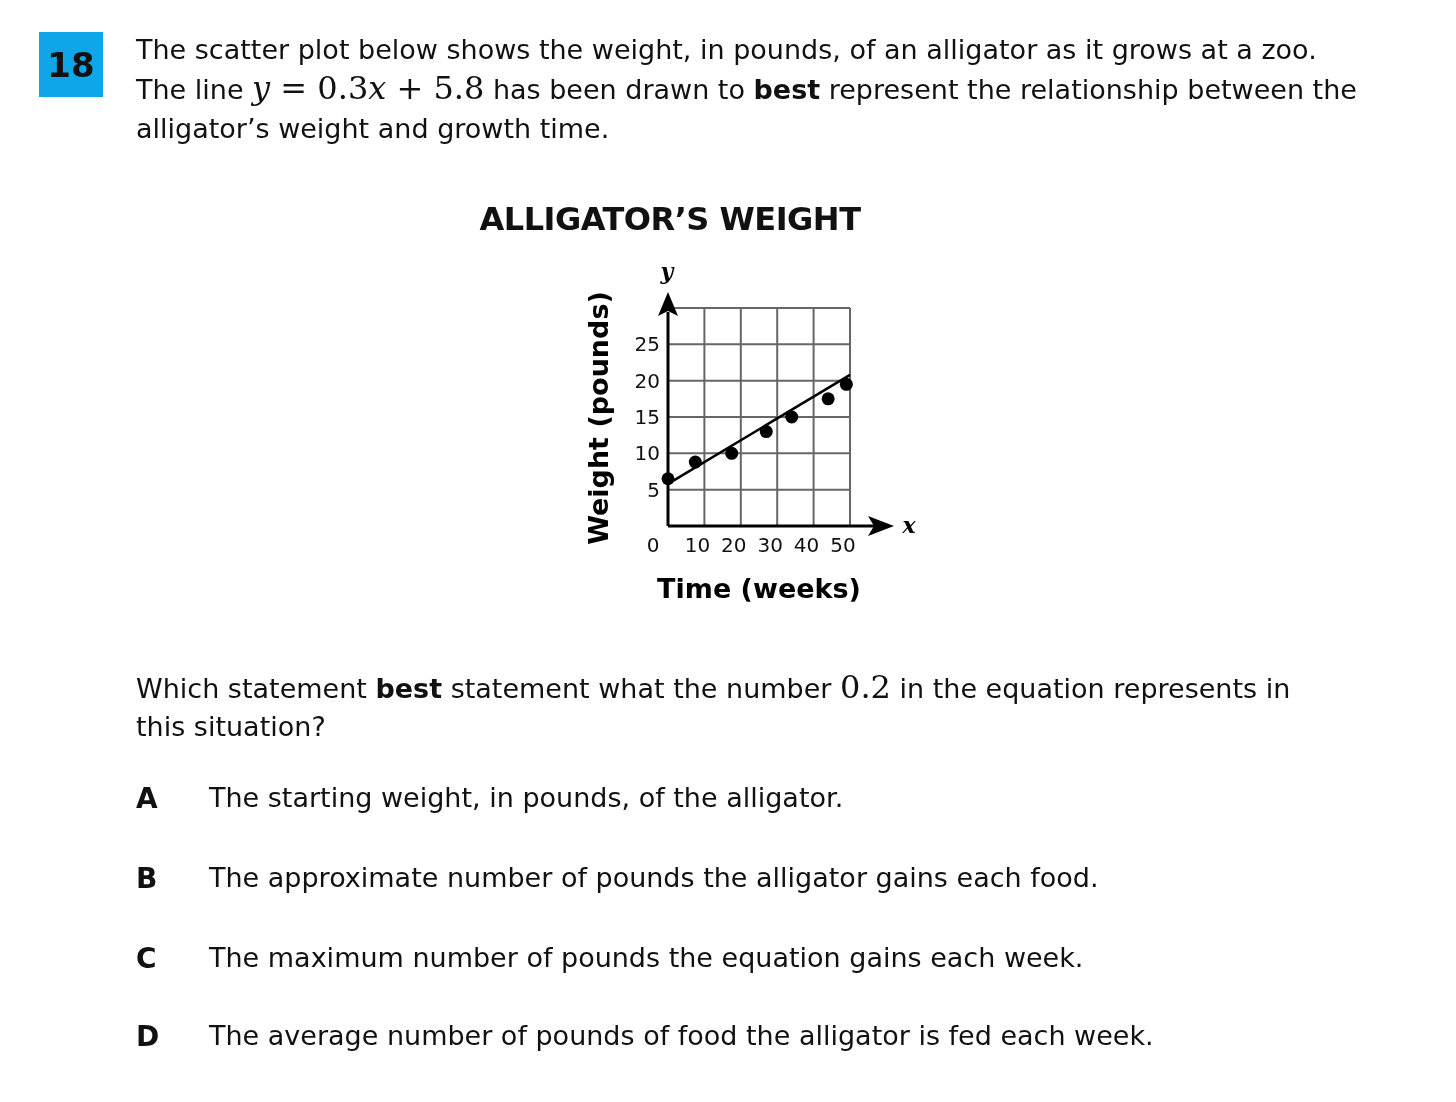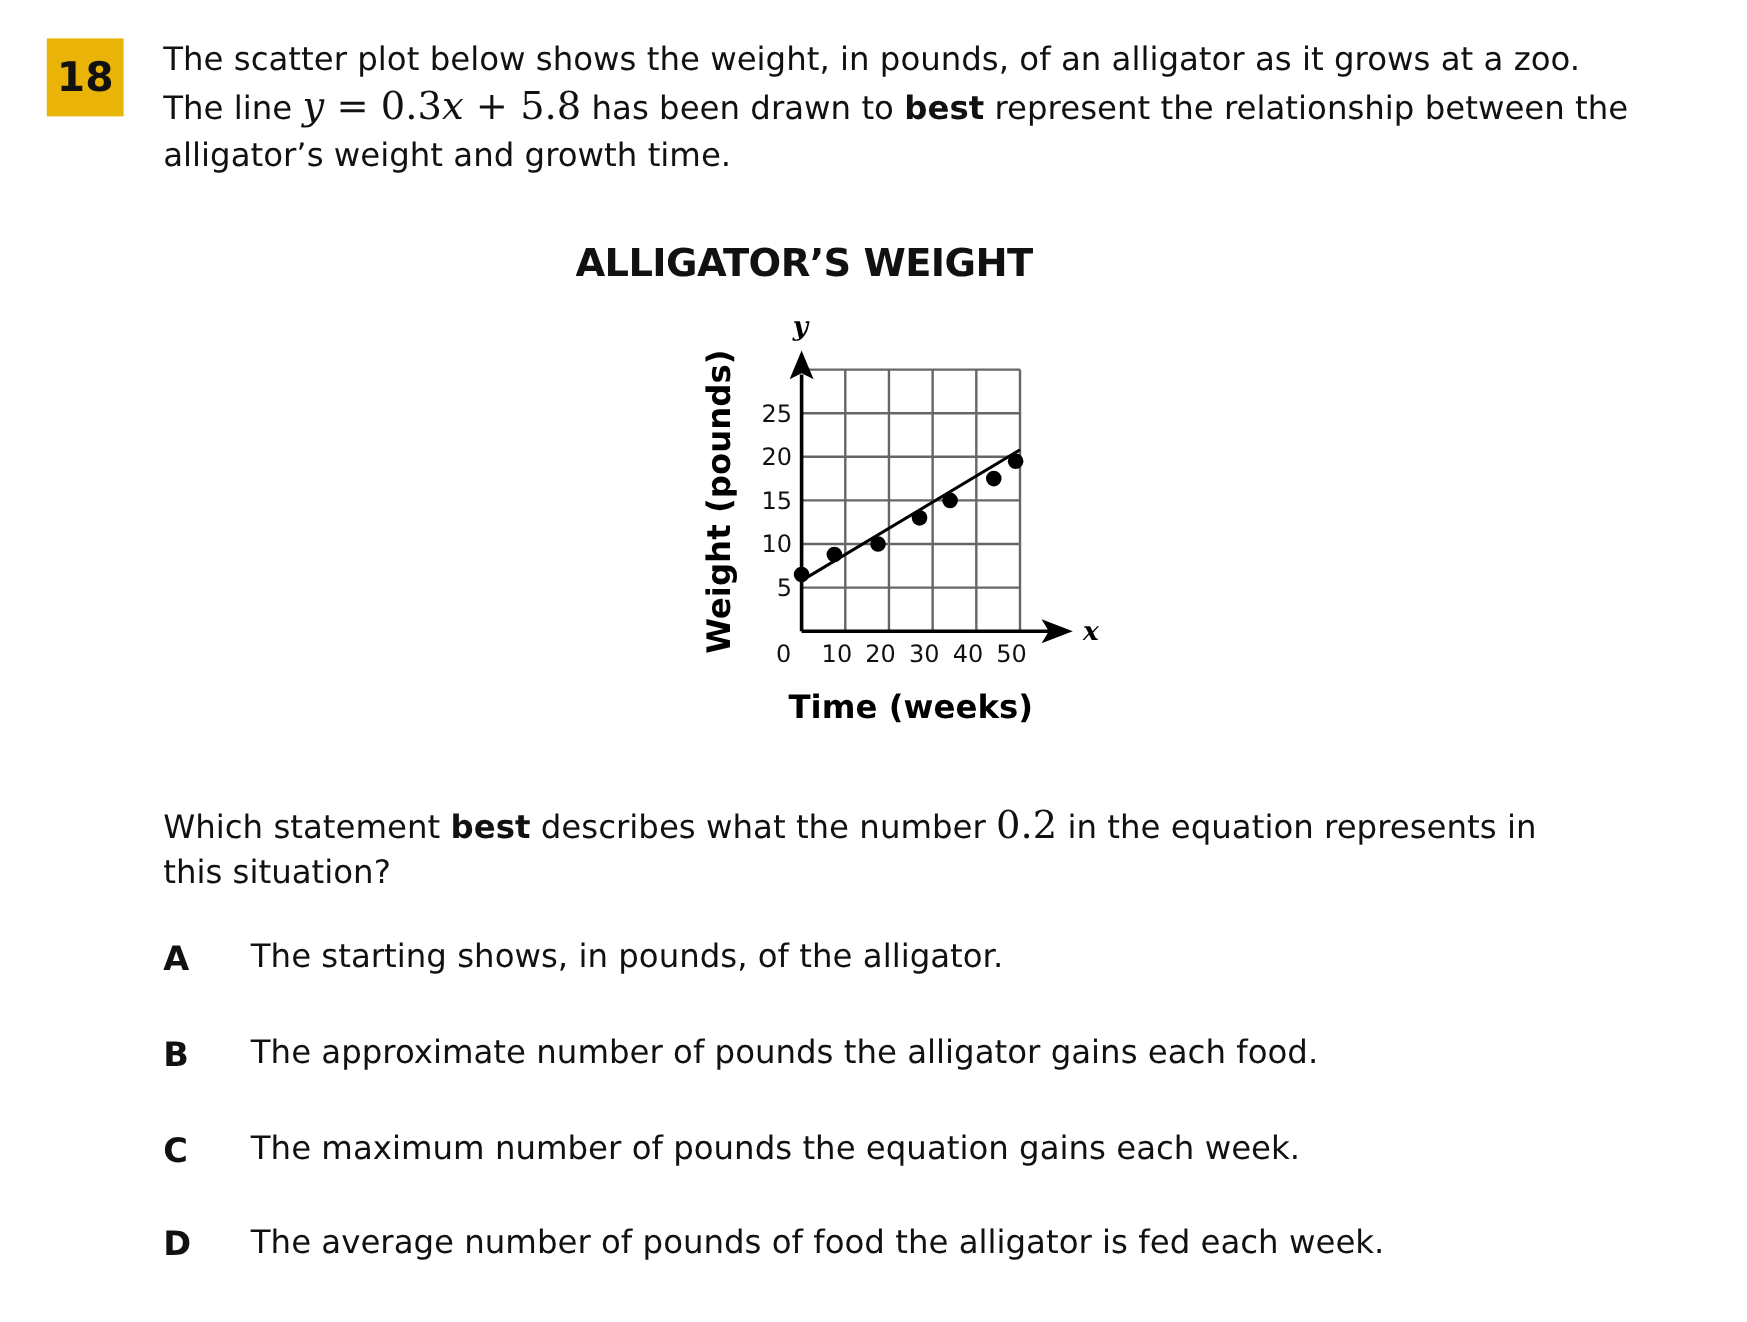--- a/index.html
+++ b/index.html
@@ -1,19 +1,19 @@
 <!DOCTYPE html>
 <html><head>
 <meta charset="utf-8">
 <style>
   html, body { margin: 0; padding: 0; background: #ffffff; }
   body { width: 1456px; height: 1102px; position: relative; overflow: hidden;
          font-family: "DejaVu Sans", sans-serif; color: #111; }
   .qnum { position: absolute; left: 39px; top: 32px; width: 64px; height: 65px;
-          background: #eab308; font-weight: bold; font-size: 34px;
+          background: #0ea5e9; font-weight: bold; font-size: 34px;
           display: flex; align-items: center; justify-content: center; color: #111; }
   .stem { position: absolute; left: 136px; top: 30px; width: 1260px;
           font-size: 27px; line-height: 39px; }
   .math { font-family: "DejaVu Serif", serif; font-size: 32px; }
   .math i { font-style: italic; }
   b { font-weight: bold; }
   .chart-title { position: absolute; left: 0; width: 1278px; top: 200px; text-align: center;
                  font-size: 32px; font-weight: bold; padding-left: 62px; box-sizing: border-box; letter-spacing: -0.5px; }
   svg.plot { position: absolute; left: 560px; top: 250px; }
   .prompt { position: absolute; left: 136px; top: 668px; width: 1180px; font-size: 27px; line-height: 38px; }
@@ -78,26 +78,26 @@
       <circle cx="695.3" cy="462.05333333333334" r="6.5"></circle>
       <circle cx="731.7" cy="453.3333333333333" r="6.5"></circle>
       <circle cx="766.28" cy="431.5333333333333" r="6.5"></circle>
       <circle cx="791.76" cy="417" r="6.5"></circle>
       <circle cx="828.16" cy="398.8333333333333" r="6.5"></circle>
       <circle cx="846.36" cy="384.3" r="6.5"></circle>
     </g>
 </svg>
 
 <div class="prompt">
-  <span>Which statement </span><b>best</b><span> describes what the number </span><span class="math">0.2</span><span> in the equation represents in this situation?</span>
+  <span>Which statement </span><b>best</b><span> statement what the number </span><span class="math">0.2</span><span> in the equation represents in this situation?</span>
 </div>
 
 <div class="option" style="top:782px">
   <span class="letter">A</span>
-  <span class="text">The starting shows, in pounds, of the alligator.</span>
+  <span class="text">The starting weight, in pounds, of the alligator.</span>
 </div>
 <div class="option" style="top:862px">
   <span class="letter">B</span>
   <span class="text">The approximate number of pounds the alligator gains each food.</span>
 </div>
 <div class="option" style="top:942px">
   <span class="letter">C</span>
   <span class="text">The maximum number of pounds the equation gains each week.</span>
 </div>
 <div class="option" style="top:1020px">

